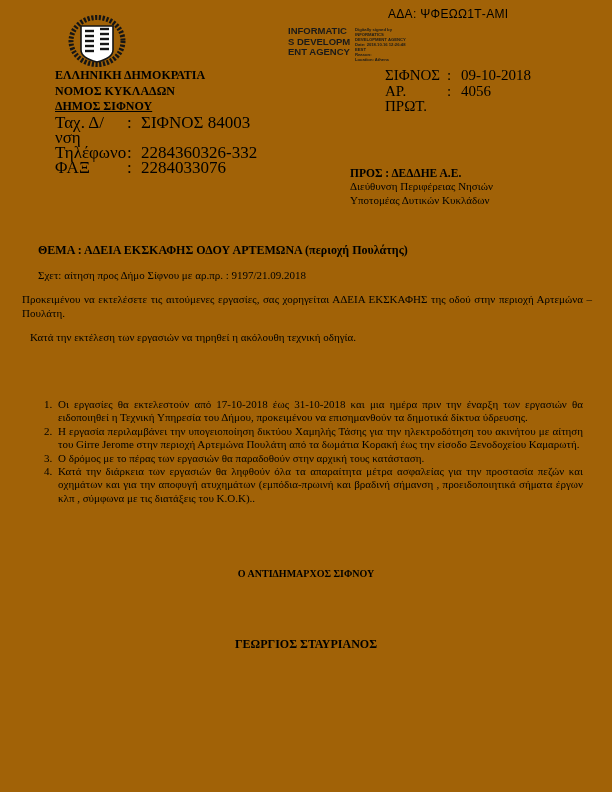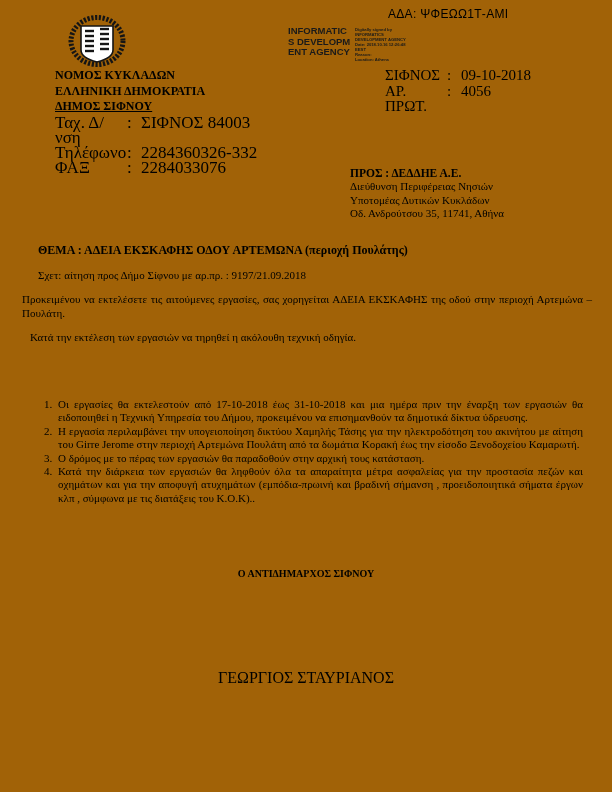--- a/index.html
+++ b/index.html
@@ -55,21 +55,21 @@
   .reference { position: absolute; top: 269px; left: 38px; font-size: 11px; }
   .reference .u { }
   
   .para1 { position: absolute; top: 292px; left: 22px; width: 570px; font-size: 11px; line-height: 14px; text-align: justify; }
   .para2 { position: absolute; top: 331px; left: 30px; width: 560px; font-size: 11px; }
   .section-title { position: absolute; top: 366px; left: 0; width: 100%; text-align: center; font-weight: bold; font-size: 13px; letter-spacing: 0.5px; }
   .tech-list { position: absolute; top: 398px; left: 55px; width: 528px; font-size: 11px; line-height: 13.4px; }
   .tech-list li { text-align: justify; padding-left: 3px; }
   
   .sig-title { position: absolute; top: 568px; left: 0; width: 100%; text-align: center; font-weight: bold; font-size: 10px; }
-  .sig-name { position: absolute; top: 637px; left: 0; width: 100%; text-align: center; font-weight: normal; font-size: 16px; margin-top: 32px; }
+  .sig-name { position: absolute; top: 637px; left: 0; width: 100%; text-align: center; font-weight: bold; font-size: 12px; }
 </style>
 </head>
 <body>
 
 <div class="page">
 
   <div class="ada">ΑΔΑ: ΨΦΕΩΩ1Τ-ΑΜΙ</div>
 
   <div class="emblem">
     <svg width="74" height="54" viewBox="0 0 74 54">
@@ -95,22 +95,22 @@
     <div class="stamp-details">Digitally signed by
 INFORMATICS
 DEVELOPMENT AGENCY
 Date: 2018.10.16 12:26:48
 EEST
 Reason:
 Location: Athens</div>
   </div>
 
   <div class="hdr-left">
+    <div class="b">ΕΛΛΗΝΙΚΗ ΔΗΜΟΚΡΑΤΙΑ</div>
     <div class="b">ΝΟΜΟΣ ΚΥΚΛΑΔΩΝ</div>
-    <div class="b">ΕΛΛΗΝΙΚΗ ΔΗΜΟΚΡΑΤΙΑ</div>
     <div class="b u">ΔΗΜΟΣ ΣΙΦΝΟΥ</div>
     <div class="contact-row">
       <span class="lbl">Ταχ. Δ/νση</span>
       <span class="sep">:</span>
       <span>ΣΙΦΝΟΣ  84003</span>
     </div>
     <div class="contact-row">
       <span class="lbl">Τηλέφωνο</span>
       <span class="sep">:</span>
       <span>2284360326-332</span>
@@ -132,21 +132,20 @@
       <span class="lbl">ΑΡ. ΠΡΩΤ.</span>
       <span class="sep">:</span>
       <span>4056</span>
     </div>
   </div>
 
   <div class="recipient">
     <div class="to">ΠΡΟΣ : ΔΕΔΔΗΕ Α.Ε.</div>
     <div>Διεύθυνση Περιφέρειας Νησιών</div>
     <div>Υποτομέας Δυτικών Κυκλάδων</div>
-    <div>Οδ. Ανδρούτσου 35, 11741, Αθήνα</div>
   </div>
 
   <div class="subject">ΘΕΜΑ : ΑΔΕΙΑ ΕΚΣΚΑΦΗΣ ΟΔΟΥ ΑΡΤΕΜΩΝΑ (περιοχή Πουλάτης)</div>
 
   <div class="reference">
     <span class="u">Σχετ:</span><span> αίτηση προς Δήμο Σίφνου με αρ.πρ. : 9197/21.09.2018</span>
   </div>
 
   <div class="para1">Προκειμένου να εκτελέσετε τις αιτούμενες εργασίες, σας χορηγείται ΑΔΕΙΑ ΕΚΣΚΑΦΗΣ της οδού στην περιοχή Αρτεμώνα – Πουλάτη.</div>
   <div class="para2">Κατά την εκτέλεση των εργασιών να τηρηθεί η ακόλουθη τεχνική οδηγία.</div>

